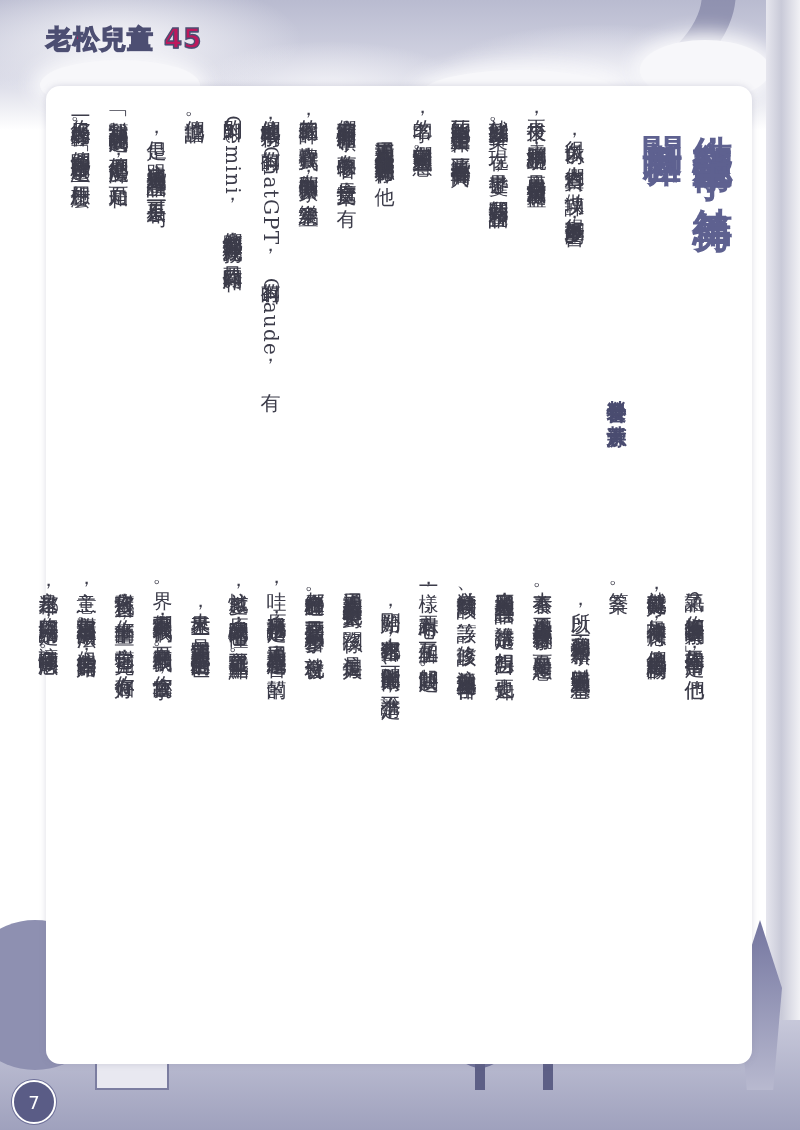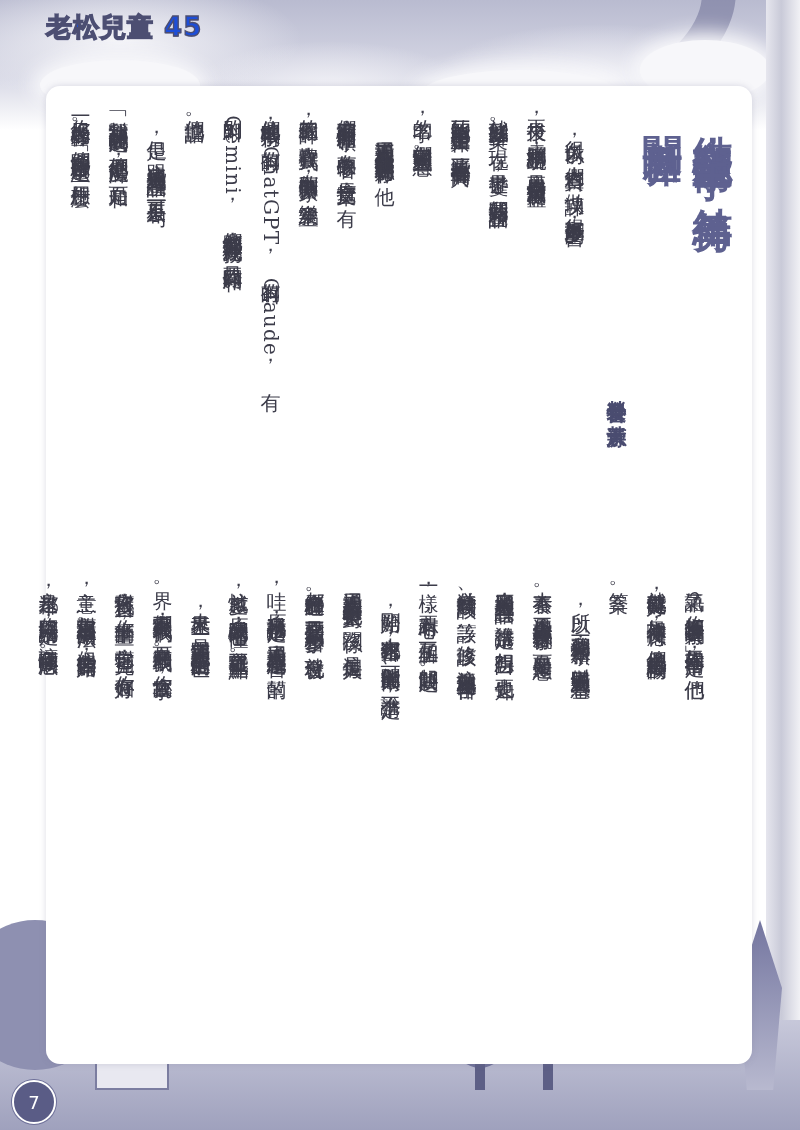--- a/index.html
+++ b/index.html
@@ -54,24 +54,24 @@
     background: linear-gradient(180deg, #7476a0, #b8b9cf);
     clip-path: polygon(50% 0, 100% 40%, 80% 100%, 20% 100%, 0 40%);
   }
   .left-hill {
     position: absolute; left: -40px; bottom: 60px; width: 150px; height: 150px;
     border-radius: 50%; background: #8e90b1;
   }
 
   
   .mag-title {
-    position: absolute; left: 46px; top: 10px;
+    position: absolute; left: 46px; top: 22px;
     font-family: "DejaVu Sans", "Liberation Sans", sans-serif;
     font-size: 26px; font-weight: bold; letter-spacing: 1px;
-    color: #1d4ed8;
+    color: #be185d;
     -webkit-text-stroke: 1.4px #4c4e72;
     text-shadow: 0 1px 0 #8c8eae;
   }
 
   
   .card {
     position: absolute; left: 46px; top: 86px; width: 706px; height: 978px;
     background: #ffffff; border-radius: 14px;
     box-shadow: 0 0 6px rgba(120,120,150,0.25);
   }

